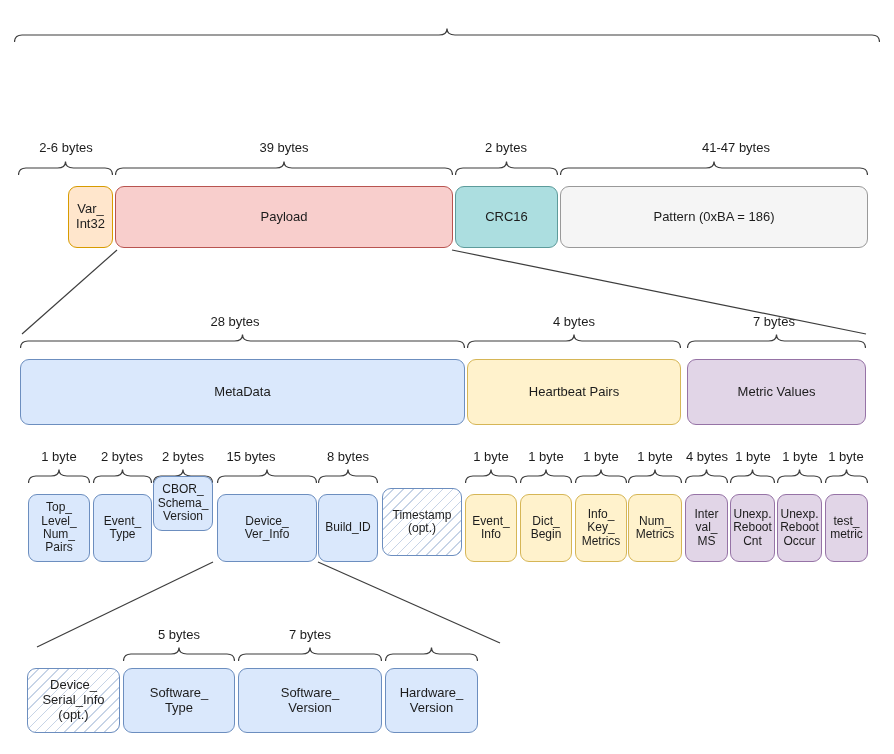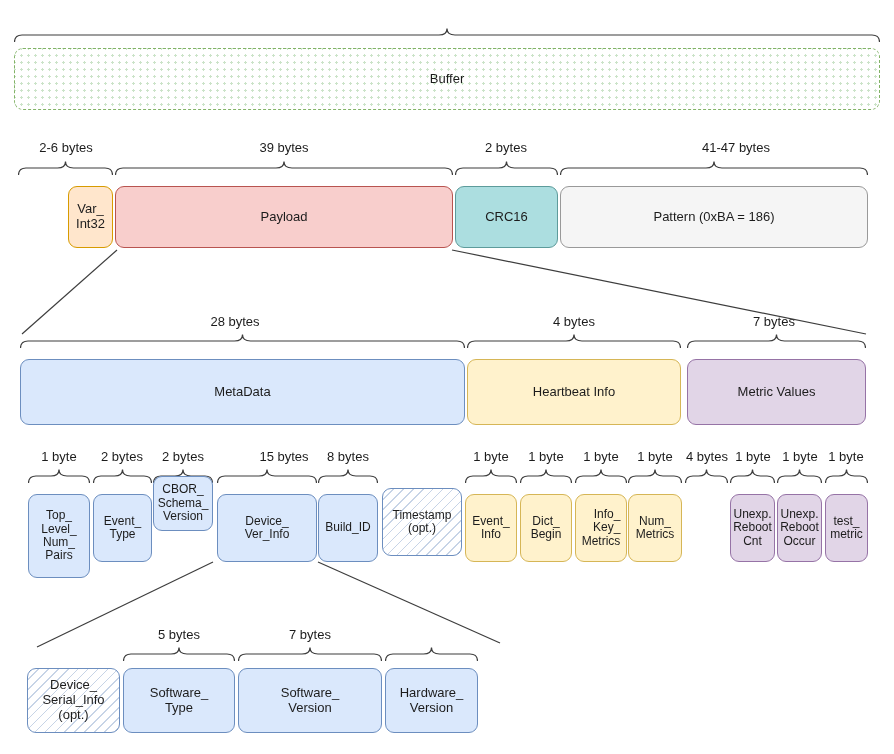--- a/index.html
+++ b/index.html
@@ -49,21 +49,20 @@
     <line x1="452" y1="250" x2="866" y2="334" stroke="#3d3d3d" stroke-width="1.2"></line>
     <line x1="213" y1="562" x2="37" y2="647" stroke="#3d3d3d" stroke-width="1.2"></line>
     <line x1="318" y1="562" x2="500" y2="643" stroke="#3d3d3d" stroke-width="1.2"></line>
   </svg>
 
   <div class="brace" style="left:14px;top:28px;width:866px;">
       <svg width="866" height="14" viewBox="0 0 866 14">
         <path d="M0.5,14 Q0.5,7 8,7 L425,7 Q433,7 433,0.5 Q433,7 441,7 L858,7 Q865.5,7 865.5,14" fill="none" stroke="#3d3d3d" stroke-width="1.2"></path>
       </svg>
     </div>
-  <div class="box bufferbox" style="left:14px;top:48px;width:866px;height:62px;">Buffer</div>
 
   <div class="sz" style="left:16px;top:140px;width:100px;">2-6 bytes</div>
   <div class="sz" style="left:234px;top:140px;width:100px;">39 bytes</div>
   <div class="sz" style="left:456px;top:140px;width:100px;">2 bytes</div>
   <div class="sz" style="left:676px;top:140px;width:120px;">41-47 bytes</div>
 
   <div class="brace" style="left:18px;top:161px;width:95px;">
       <svg width="95" height="14" viewBox="0 0 95 14">
         <path d="M0.5,14 Q0.5,7 8,7 L39.5,7 Q47.5,7 47.5,0.5 Q47.5,7 55.5,7 L87,7 Q94.5,7 94.5,14" fill="none" stroke="#3d3d3d" stroke-width="1.2"></path>
       </svg>
@@ -104,27 +103,27 @@
         <path d="M0.5,14 Q0.5,7 8,7 L99,7 Q107,7 107,0.5 Q107,7 115,7 L206,7 Q213.5,7 213.5,14" fill="none" stroke="#3d3d3d" stroke-width="1.2"></path>
       </svg>
     </div>
   <div class="brace" style="left:687px;top:334px;width:179px;">
       <svg width="179" height="14" viewBox="0 0 179 14">
         <path d="M0.5,14 Q0.5,7 8,7 L81.5,7 Q89.5,7 89.5,0.5 Q89.5,7 97.5,7 L171,7 Q178.5,7 178.5,14" fill="none" stroke="#3d3d3d" stroke-width="1.2"></path>
       </svg>
     </div>
 
   <div class="box blue" style="left:20px;top:359px;width:445px;height:66px;">MetaData</div>
-  <div class="box yellow" style="left:467px;top:359px;width:214px;height:66px;">Heartbeat Info</div>
+  <div class="box yellow" style="left:467px;top:359px;width:214px;height:66px;">Heartbeat Pairs</div>
   <div class="box purple" style="left:687px;top:359px;width:179px;height:66px;">Metric Values</div>
 
   <div class="sz" style="left:27px;top:449px;width:64px;">1 byte</div>
   <div class="sz" style="left:90px;top:449px;width:64px;">2 bytes</div>
   <div class="sz" style="left:151px;top:449px;width:64px;">2 bytes</div>
-  <div class="sz" style="left:252px;top:449px;width:64px;text-align:center;">15 bytes</div>
+  <div class="sz" style="left:219px;top:449px;width:64px;text-align:center;">15 bytes</div>
   <div class="sz" style="left:316px;top:449px;width:64px;">8 bytes</div>
   <div class="sz" style="left:459px;top:449px;width:64px;">1 byte</div>
   <div class="sz" style="left:514px;top:449px;width:64px;">1 byte</div>
   <div class="sz" style="left:569px;top:449px;width:64px;">1 byte</div>
   <div class="sz" style="left:623px;top:449px;width:64px;">1 byte</div>
   <div class="sz" style="left:675px;top:449px;width:64px;">4 bytes</div>
   <div class="sz" style="left:721px;top:449px;width:64px;">1 byte</div>
   <div class="sz" style="left:768px;top:449px;width:64px;">1 byte</div>
   <div class="sz" style="left:814px;top:449px;width:64px;">1 byte</div>
 
@@ -187,43 +186,46 @@
       <svg width="45" height="14" viewBox="0 0 45 14">
         <path d="M0.5,14 Q0.5,7 8,7 L14.5,7 Q22.5,7 22.5,0.5 Q22.5,7 30.5,7 L37,7 Q44.5,7 44.5,14" fill="none" stroke="#3d3d3d" stroke-width="1.2"></path>
       </svg>
     </div>
   <div class="brace" style="left:825px;top:469px;width:43px;">
       <svg width="43" height="14" viewBox="0 0 43 14">
         <path d="M0.5,14 Q0.5,7 8,7 L13.5,7 Q21.5,7 21.5,0.5 Q21.5,7 29.5,7 L35,7 Q42.5,7 42.5,14" fill="none" stroke="#3d3d3d" stroke-width="1.2"></path>
       </svg>
     </div>
 
-  <div class="box blue small" style="left:28px;top:494px;width:62px;height:84px;">Top_
+  <div class="box blue small" style="left:28px;top:494px;width:62px;height:68px;">Top_
 Level_
 Num_
 Pairs</div>
   <div class="box blue small" style="left:93px;top:494px;width:59px;height:68px;">Event_
 Type</div>
   <div class="box blue small" style="left:153px;top:476px;width:60px;height:55px;">CBOR_
 Schema_
 Version</div>
   <div class="box blue small" style="left:217px;top:494px;width:100px;height:68px;">Device_
 Ver_Info</div>
   <div class="box blue small" style="left:318px;top:494px;width:60px;height:68px;">Build_ID</div>
   <div class="box hatch small" style="left:382px;top:488px;width:80px;height:68px;">Timestamp
 (opt.)</div>
   <div class="box yellow small" style="left:465px;top:494px;width:52px;height:68px;">Event_
 Info</div>
   <div class="box yellow small" style="left:520px;top:494px;width:52px;height:68px;">Dict_
 Begin</div>
-  <div class="box yellow small" style="left:575px;top:494px;width:52px;height:68px;text-align:right;">Info_
+  <div class="box yellow small" style="left:575px;top:494px;width:52px;height:68px;">Info_
 Key_
 Metrics</div>
   <div class="box yellow small" style="left:628px;top:494px;width:54px;height:68px;">Num_
 Metrics</div>
+  <div class="box purple small" style="left:685px;top:494px;width:43px;height:68px;">Inter
+val_
+MS</div>
   <div class="box purple small" style="left:730px;top:494px;width:45px;height:68px;">Unexp.
 Reboot
 Cnt</div>
   <div class="box purple small" style="left:777px;top:494px;width:45px;height:68px;">Unexp.
 Reboot
 Occur</div>
   <div class="box purple small" style="left:825px;top:494px;width:43px;height:68px;">test_
 metric</div>
 
   <div class="sz" style="left:129px;top:627px;width:100px;">5 bytes</div>

